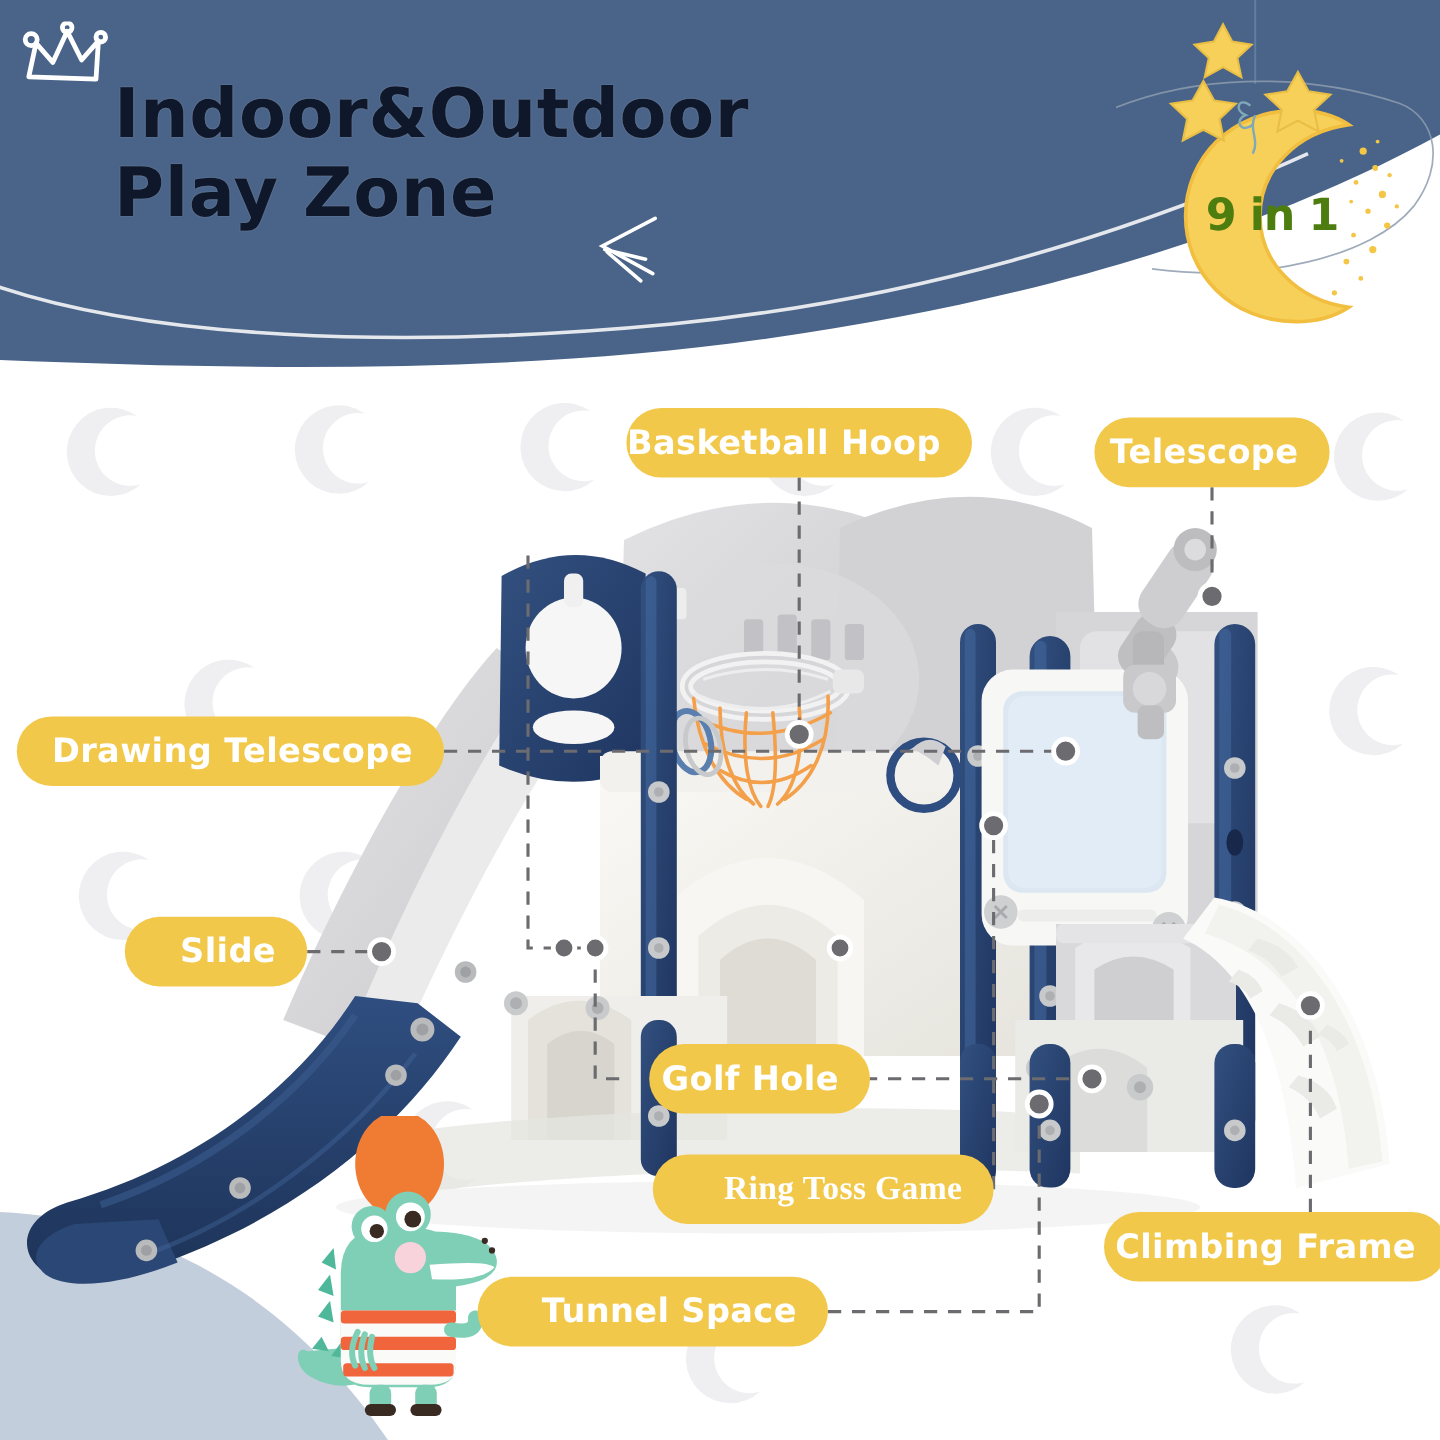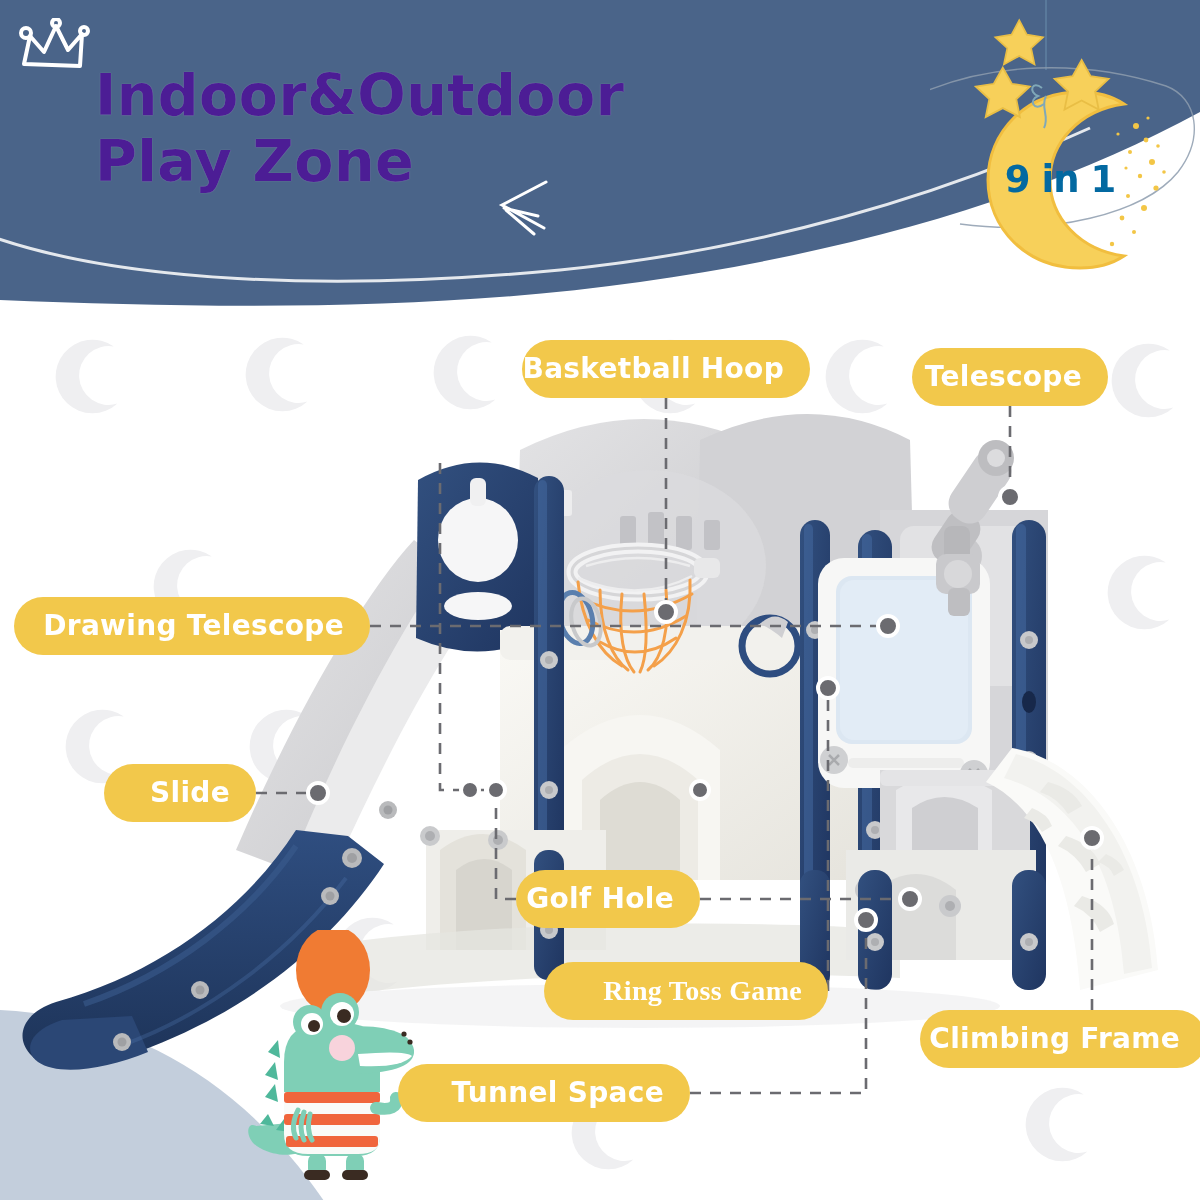--- a/index.html
+++ b/index.html
@@ -17,21 +17,21 @@
   .moons{position:absolute;inset:0;z-index:1;pointer-events:none;}
   .moon{position:absolute;opacity:1;}
   .moon svg{display:block;}
 
   
   .header-wrap{position:absolute;top:0;left:0;width:1200px;height:320px;z-index:3;}
   .header-wrap svg{display:block;}
 
   .title-block{
     position:absolute;left:95px;top:62px;z-index:6;
-    color:#4c1d95;
+    color:#0f172a;
     font-family:"DejaVu Sans","Liberation Sans",sans-serif;
     font-weight:bold;
     letter-spacing:.5px;
   }
   .title-line{
     display:block;
     font-size:57px;
     line-height:66px;
     text-shadow:0 0 1px rgba(255,255,255,.4);
   }
@@ -40,21 +40,21 @@
   .crown{position:absolute;left:16px;top:18px;z-index:6;}
   .sparkle{position:absolute;left:498px;top:178px;z-index:6;}
 
   
   .badge-wrap{position:absolute;left:930px;top:0px;width:270px;height:290px;z-index:7;}
   .badge-wrap svg{display:block;}
   .badge-text{
     position:absolute;left:985px;top:158px;z-index:9;
     width:150px;text-align:center;
     font-family:"DejaVu Sans","Liberation Sans",sans-serif;
-    font-weight:bold;font-size:37px;color:#0369a1;
+    font-weight:bold;font-size:37px;color:#4d7c0f;
     letter-spacing:-1px;
   }
 
   
   .product{position:absolute;left:0;top:330px;width:1200px;height:800px;z-index:4;}
   .product svg{display:block;}
 
   
   .leaders{position:absolute;inset:0;z-index:8;pointer-events:none;}
 
@@ -554,21 +554,21 @@
   </div>
 
   <div class="pill" style="left:14px;top:597px;width:356px;height:58px;">
     <span>Drawing Telescope</span>
   </div>
 
   <div class="pill" style="left:104px;top:764px;width:152px;height:58px;">
     <span>Slide</span>
   </div>
 
-  <div class="pill" style="left:516px;top:870px;width:184px;height:58px;">
+  <div class="pill" style="left:541px;top:870px;width:184px;height:58px;">
     <span>Golf Hole</span>
   </div>
 
   <div class="pill" style="left:544px;top:962px;width:284px;height:58px;font-family:Liberation Serif, serif;">
     <span>Ring Toss Game</span>
   </div>
 
   <div class="pill" style="left:398px;top:1064px;width:292px;height:58px;">
     <span>Tunnel Space</span>
   </div>

